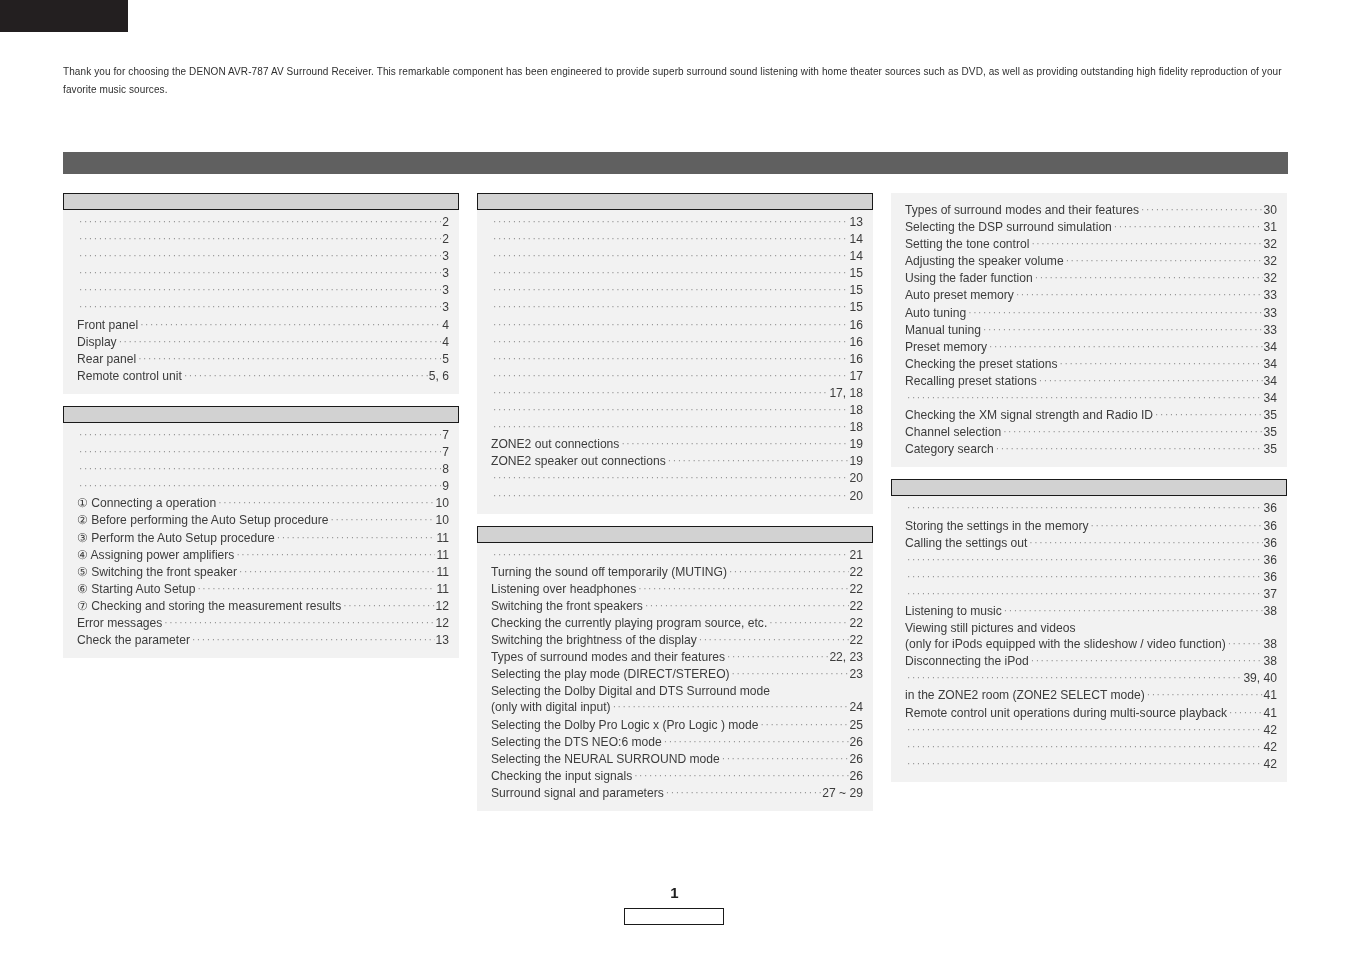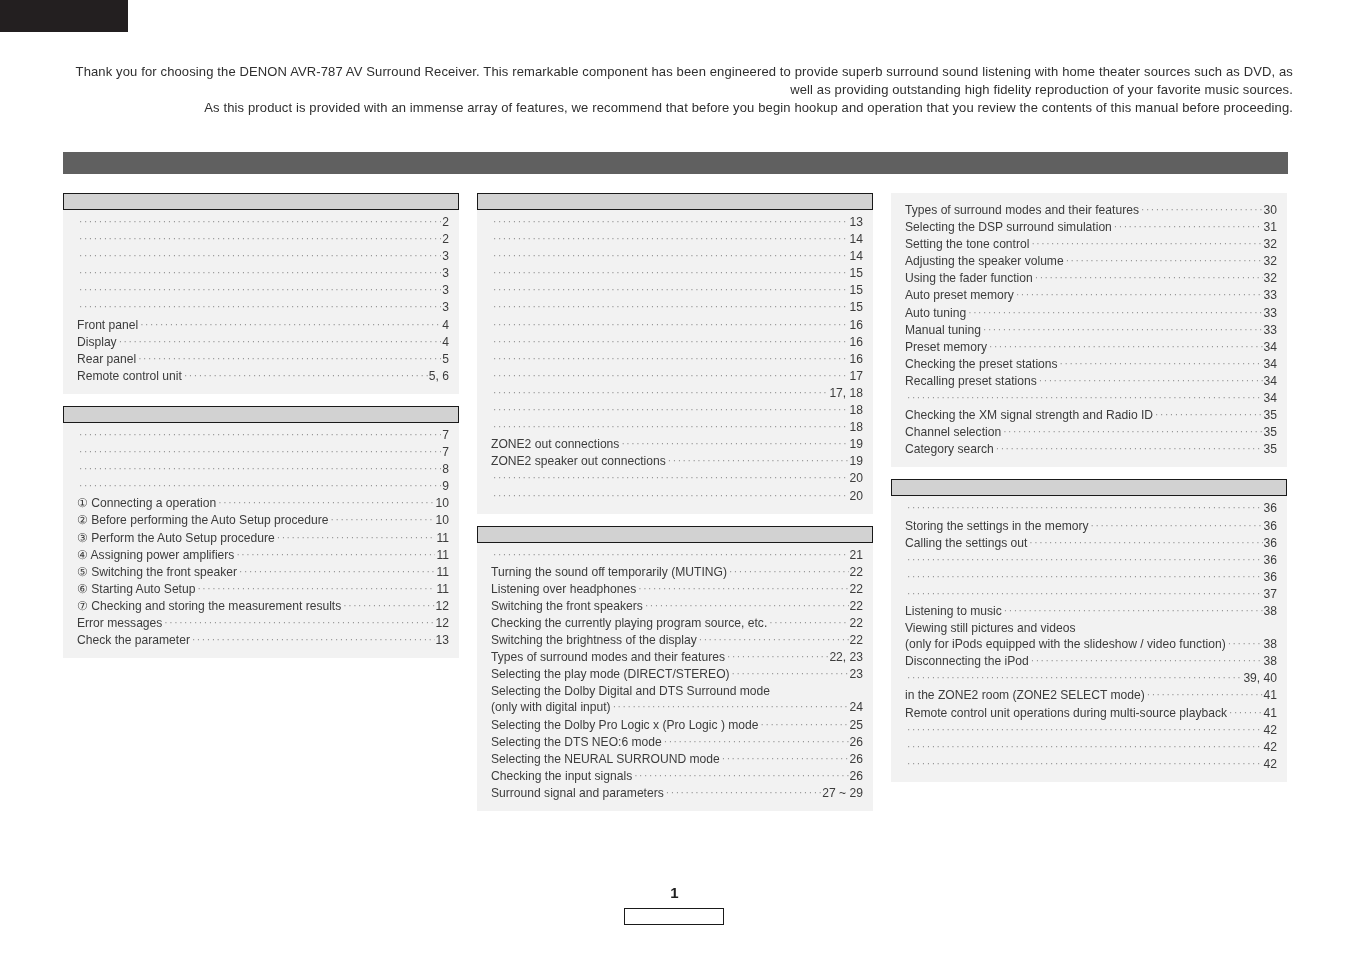--- a/index.html
+++ b/index.html
@@ -25,25 +25,24 @@
     height: 32px;
     background: #231f20;
   }
 
   
   #intro {
     position: absolute;
     left: 63px;
     top: 63px;
     width: 1230px;
-    font-size: 13px;
+    font-size: 10px;
     line-height: 18px;
     color: #2f2f2f;
     letter-spacing: 0.01em;
-    text-align: right;
   }
   #intro p { margin: 0; }
 
   
   #title-band {
     position: absolute;
     left: 63px;
     top: 152px;
     width: 1225px;
     height: 22px;
@@ -141,21 +140,20 @@
     box-sizing: border-box;
   }
 </style>
 </head>
 <body>
 
 <div id="black-tab"></div>
 
 <div id="intro">
   <p>Thank you for choosing the DENON AVR-787 AV Surround Receiver. This remarkable component has been engineered to provide superb surround sound listening with home theater sources such as DVD, as well as providing outstanding high fidelity reproduction of your favorite music sources.</p>
-  <p>As this product is provided with an immense array of features, we recommend that before you begin hookup and operation that you review the contents of this manual before proceeding.</p>
 </div>
 
 <div id="title-band"></div>
 
 <div class="column" id="col-1">
     <div class="block">
       <div class="block-head"></div>
       <div class="group">
         <div class="entry">
           <span class="label"></span>

